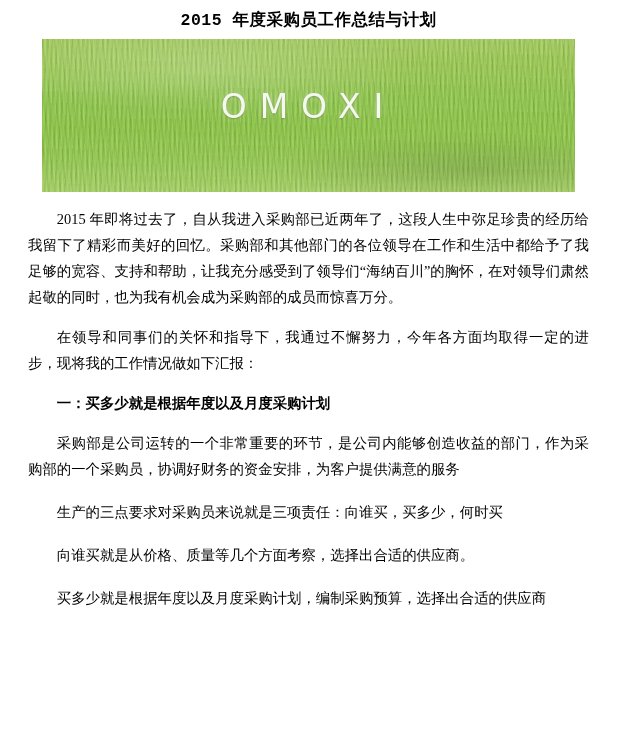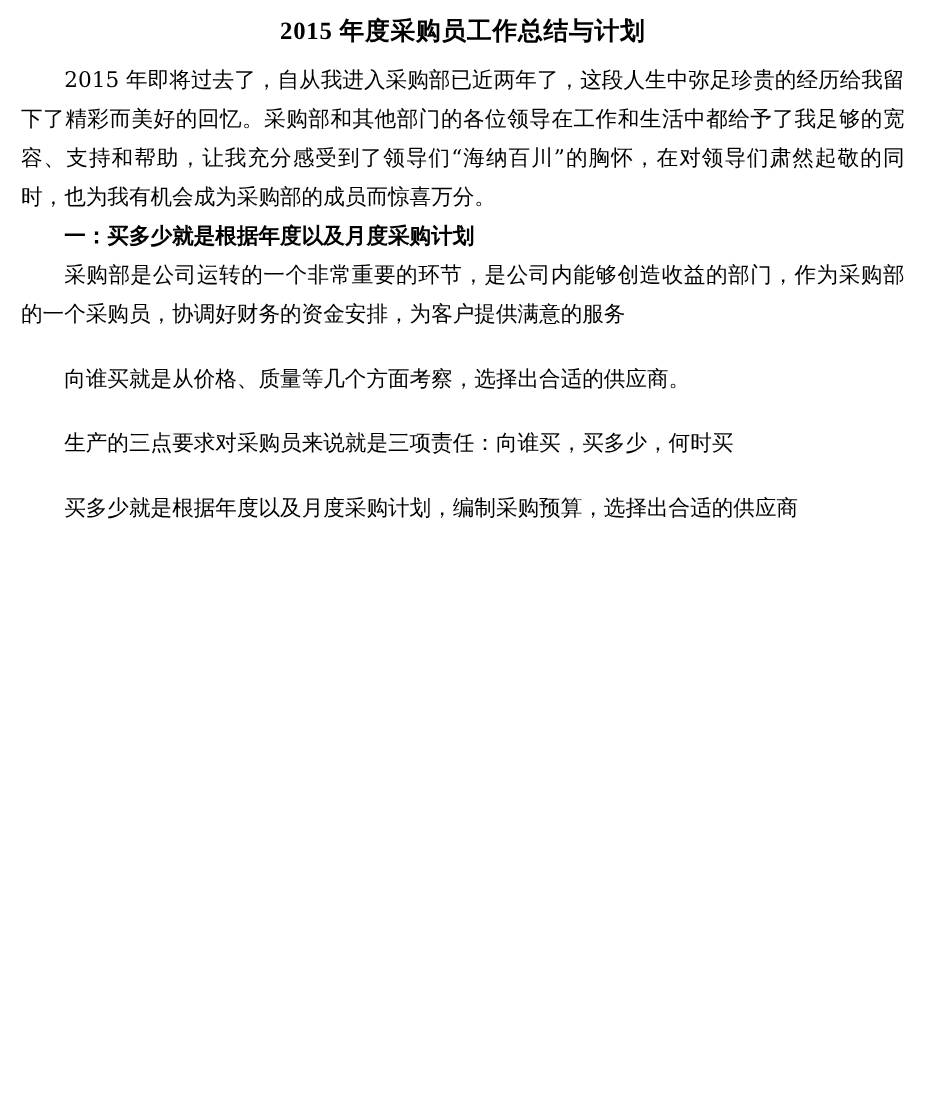--- a/index.html
+++ b/index.html
@@ -16,21 +16,21 @@
   }
   .page {
     width: 617px;
     height: 743px;
     position: relative;
     box-sizing: border-box;
     padding: 0 14px;
   }
   .doc-title {
     text-align: center;
-    font-family: Liberation Serif, serif;
+    font-family: Liberation Mono, monospace;
     font-weight: bold;
     font-size: 16.5px;
     letter-spacing: 0.5px;
     margin: 10px 0 8px 0;
     line-height: 1.3;
   }
   .hero-wrap {
     margin: 0 auto;
     width: 533px;
     height: 153px;
@@ -70,40 +70,46 @@
   }
   .body-text {
     margin-top: 10px;
     font-family: "DejaVu Serif", "Liberation Serif", serif;
     font-size: 14.4px;
     line-height: 26px;
     text-align: justify;
     text-justify: inter-ideograph;
   }
   .body-text p {
-    margin: 0;
+    margin: 14px;
     text-indent: 2em;
+    font-family: Liberation Serif, serif;
   }
   .body-text p.spaced {
     margin-top: 17px;
   }
   .body-text p.heading {
     font-weight: bold;
   }
 </style>
 </head>
 <body>
 
 <div class="page">
 
   <div class="doc-title">2015 年度采购员工作总结与计划</div>
 
+  <div class="hero-wrap">
+    <div class="hero"></div>
+    <div class="hero-text">OMOXI</div>
+  </div>
 
   <div class="body-text">
     <p>2015 年即将过去了，自从我进入采购部已近两年了，这段人生中弥足珍贵的经历给我留下了精彩而美好的回忆。采购部和其他部门的各位领导在工作和生活中都给予了我足够的宽容、支持和帮助，让我充分感受到了领导们“海纳百川”的胸怀，在对领导们肃然起敬的同时，也为我有机会成为采购部的成员而惊喜万分。</p>
+    <p>在领导和同事们的关怀和指导下，我通过不懈努力，今年各方面均取得一定的进步，现将我的工作情况做如下汇报：</p>
     <p class="heading">一：买多少就是根据年度以及月度采购计划</p>
     <p>采购部是公司运转的一个非常重要的环节，是公司内能够创造收益的部门，作为采购部的一个采购员，协调好财务的资金安排，为客户提供满意的服务</p>
+    <p class="spaced">生产的三点要求对采购员来说就是三项责任：向谁买，买多少，何时买</p>
     <p class="spaced">向谁买就是从价格、质量等几个方面考察，选择出合适的供应商。</p>
-    <p class="spaced">生产的三点要求对采购员来说就是三项责任：向谁买，买多少，何时买</p>
     <p class="spaced">买多少就是根据年度以及月度采购计划，编制采购预算，选择出合适的供应商</p>
   </div>
 
 </div>
 
 </body></html>

